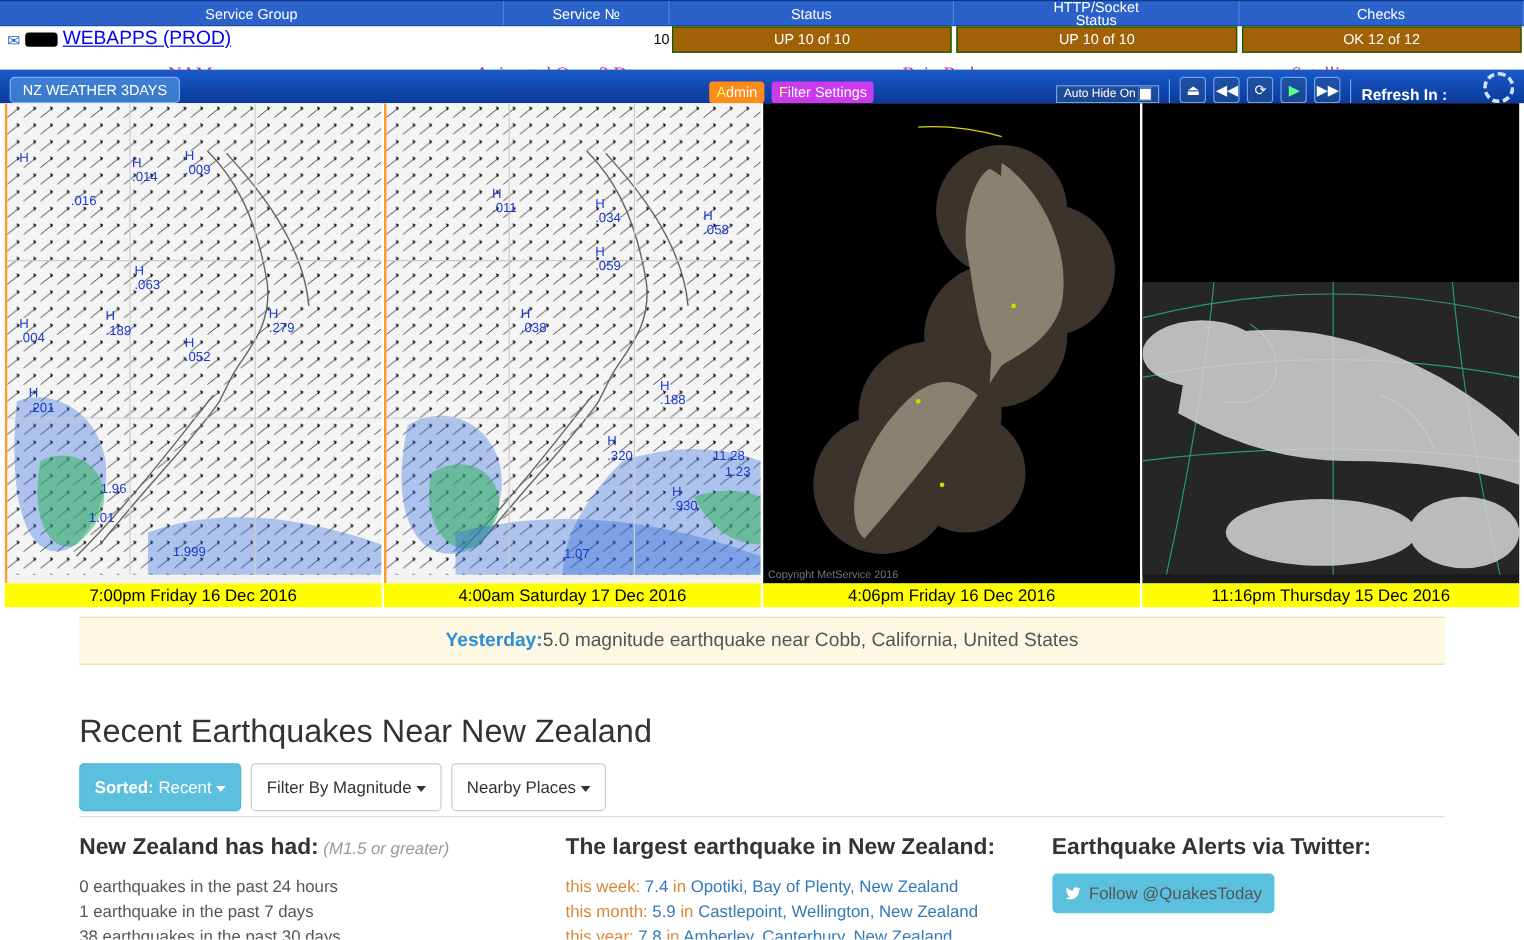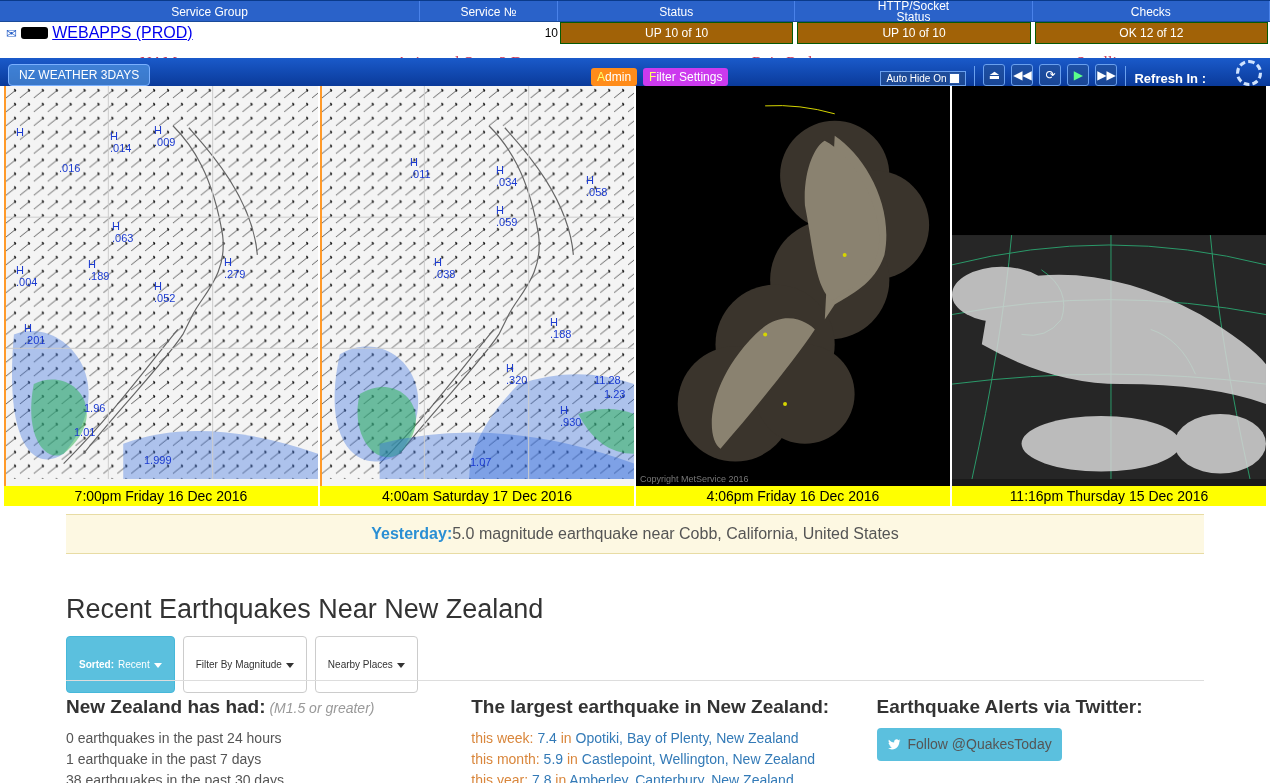--- a/index.html
+++ b/index.html
@@ -37,21 +37,21 @@
 .radar-bg{background:#000}
 .sat-bg{background:#1a1a1a}
 
 .alert-bar{position:absolute;top:514px;left:66px;right:66px;height:40px;background:#fdf8e2;border-top:1px solid #e8dca4;border-bottom:1px solid #e8dca4;display:flex;align-items:center;justify-content:center;font-size:16px}
 .alert-bar .y{color:#2a8fd4;font-weight:bold}
 .alert-bar .t{color:#555}
 
 .eq-hdr{position:absolute;top:594px;left:66px;font-size:27px;color:#333;font-weight:normal}
 
 .btn-row{position:absolute;top:636px;left:66px;display:flex;gap:8px}
-.btn{border-radius:4px;padding:22px 12px;font-size:10px;display:flex;align-items:center;gap:4px;cursor:pointer}
+.btn{border-radius:4px;padding:11px 12px;font-size:14px;display:flex;align-items:center;gap:4px;cursor:pointer}
 .btn-blue{background:#5bc0de;color:#fff;border:1px solid #46b8da}
 .btn-wh{background:#fff;color:#333;border:1px solid #ccc}
 .caret{width:0;height:0;border-left:4px solid transparent;border-right:4px solid transparent;border-top:5px solid currentColor;margin-top:2px}
 
 .cols{position:absolute;top:680px;left:66px;right:66px;display:grid;grid-template-columns:1fr 1fr .85fr;gap:20px;border-top:1px solid #ddd;padding-top:12px}
 .cols h3{font-size:19px;color:#333;font-weight:bold;margin-bottom:6px;display:inline}
 .sub{color:#999;font-style:italic;font-size:14px}
 .cols p, .cols div{font-size:14px;color:#555;line-height:1.5}
 .c-og{color:#d9863b}.c-bl{color:#337ab7}
 .tw-btn{background:#5bc0de;color:#fff;border-radius:4px;padding:6px 10px;font-size:14px;display:inline-flex;align-items:center;gap:6px;margin-top:6px}

